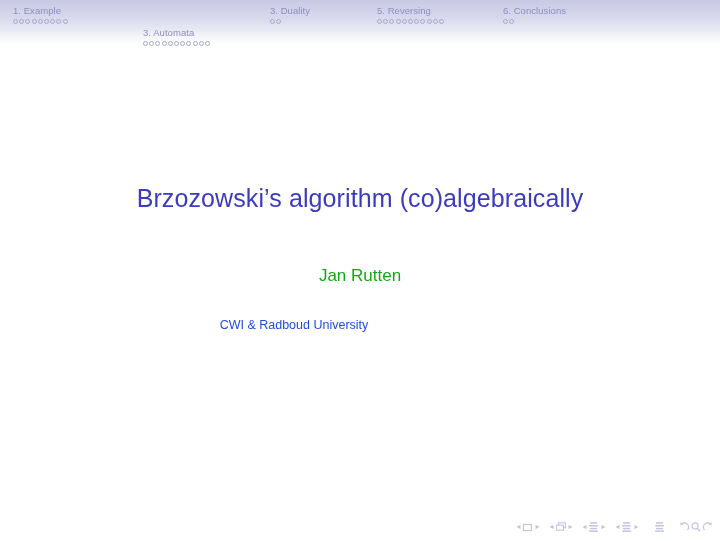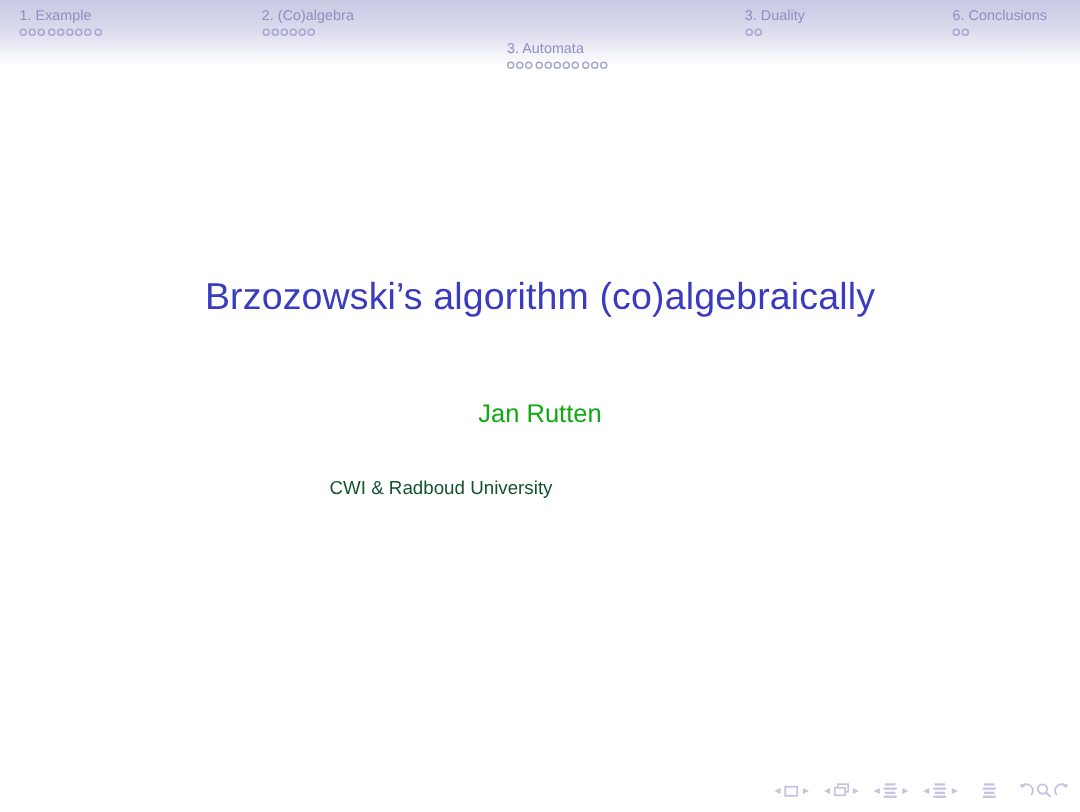--- a/index.html
+++ b/index.html
@@ -37,21 +37,20 @@
   }
 
   .sections {
     position: absolute;
     top: 0;
     left: 0;
     width: 720px;
     height: 34px;
     display: flex;
     align-items: flex-start;
-    justify-content: space-between;
   }
 
   .section {
     box-sizing: border-box;
     padding-top: 5px;
     padding-left: 13px;
     height: 34px;
     cursor: default;
   }
 
@@ -113,21 +112,21 @@
     font-weight: normal;
   }
 
   .institute {
     position: absolute;
     top: 316px;
     left: 0;
     width: 588px;
     font-size: 12.5px;
     line-height: 18px;
-    color: #14532d;
+    color: #1d4ed8;
     font-weight: normal;
   }
 
   
   .navsymbols {
     position: absolute;
     right: 6px;
     bottom: 6px;
     display: flex;
     align-items: center;
@@ -184,50 +183,55 @@
           <span class="dot"></span>
           <span class="dot"></span>
           <span class="dot"></span>
           <span class="dot"></span>
           <span class="dot"></span>
           <span class="dot"></span>
           <span class="dot"></span>
           <span class="dot"></span>
         </div>
       </div>
-      <div class="section" style="width: 132px;">
-        <div class="section-title">2. (Co)algebra</div>
-        <div class="dots">
-          <span class="dot"></span>
-          <span class="dot"></span>
-          <span class="dot"></span>
-          <span class="dot"></span>
-          <span class="dot"></span>
-          <span class="dot"></span>
-        </div>
-      </div>
       <div class="section" style="width: 127px; margin-top: 22px;">
         <div class="section-title">3. Automata</div>
         <div class="dots">
           <span class="dot"></span>
           <span class="dot"></span>
           <span class="dot"></span>
           <span class="dot"></span>
           <span class="dot"></span>
           <span class="dot"></span>
           <span class="dot"></span>
           <span class="dot"></span>
           <span class="dot"></span>
           <span class="dot"></span>
           <span class="dot"></span>
         </div>
       </div>
       <div class="section" style="width: 107px;">
         <div class="section-title">3. Duality</div>
         <div class="dots">
+          <span class="dot"></span>
+          <span class="dot"></span>
+        </div>
+      </div>
+      <div class="section" style="width: 126px;">
+        <div class="section-title">5. Reversing</div>
+        <div class="dots">
+          <span class="dot"></span>
+          <span class="dot"></span>
+          <span class="dot"></span>
+          <span class="dot"></span>
+          <span class="dot"></span>
+          <span class="dot"></span>
+          <span class="dot"></span>
+          <span class="dot"></span>
+          <span class="dot"></span>
           <span class="dot"></span>
           <span class="dot"></span>
         </div>
       </div>
       <div class="section" style="width: 98px;">
         <div class="section-title">6. Conclusions</div>
         <div class="dots">
           <span class="dot"></span>
           <span class="dot"></span>
         </div>

